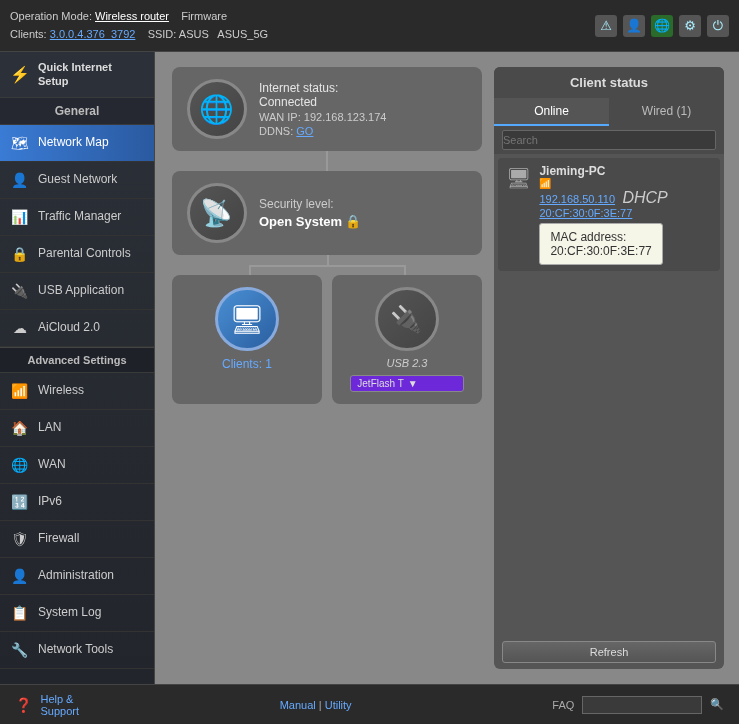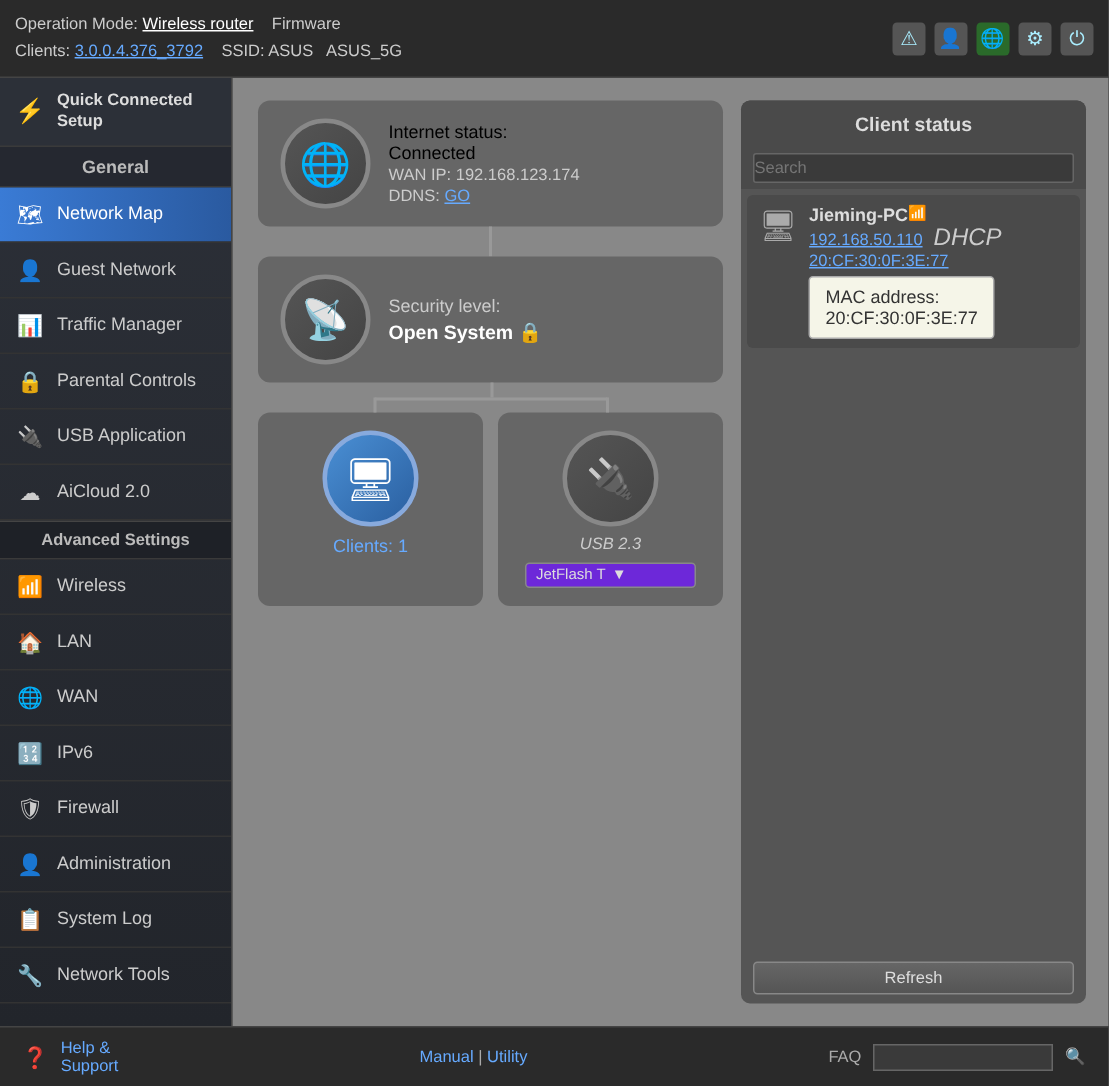--- a/index.html
+++ b/index.html
@@ -174,21 +174,21 @@
       background: linear-gradient(135deg, #555 0%, #444 100%);
       border: 3px solid #888;
       display: flex;
       align-items: center;
       justify-content: center;
       font-size: 28px;
       flex-shrink: 0;
     }
     .map-box-info { flex: 1; }
     .map-box-info .status { color: #ddd; font-size: 12px; }
-    .map-box-info .status span { color: #000000; }
+    .map-box-info .status span { color: #e5e5e5; }
     .map-box-info .wan-ip { color: #ccc; font-size: 11px; margin-top: 2px; }
     .map-box-info .ddns { color: #ccc; font-size: 11px; margin-top: 2px; }
     .map-box-info .ddns a { color: #6af; }
 
     
     .router-box {
       background: #666;
       border-radius: 8px;
       padding: 12px 15px;
       display: flex;
@@ -378,20 +378,22 @@
       font-size: 20px;
       color: #aaa;
       margin-top: 2px;
     }
     .client-item-info { flex: 1; }
     .client-item-name {
       color: #ddd;
       font-size: 12px;
       font-weight: bold;
       display: flex;
+      justify-content: space-between;
+      flex-direction: column;
     }
     .client-item-name .wifi-icon { color: #6af; font-size: 10px; }
     .client-item-ip { color: #6af; font-size: 11px; text-decoration: underline; margin-top: 28px; }
     .client-item-mac { color: #6af; font-size: 11px; text-decoration: underline; }
     .client-item-dhcp { color: #ccc; font-size: 16px; margin-left: 4px; font-style: italic; }
 
     
     .mac-tooltip {
       background: #f5f5e8;
       border: 1px solid #aaa;
@@ -472,21 +474,21 @@
     <div class="top-icon">⏻</div>
   </div>
 </div>
 
 <div id="main-layout">
 
   <div id="sidebar">
 
     <div class="quick-setup">
       <span class="quick-setup-icon">⚡</span>
-      <span class="quick-setup-text">Quick Connected
+      <span class="quick-setup-text">Quick Internet
 Setup</span>
     </div>
 
     <div class="sidebar-general-label">General</div>
 
     <div class="sidebar-item active">
       <span class="sidebar-item-icon">🗺</span>
       <span class="sidebar-item-label">Network Map</span>
     </div>
     <div class="sidebar-item">
@@ -605,20 +607,24 @@
               <span>▼</span>
             </div>
           </div>
         </div>
 
       </div>
 
       <div id="client-status">
         <div id="client-status-header">Client status</div>
 
+        <div id="client-tabs">
+          <div class="client-tab active">Online</div>
+          <div class="client-tab">Wired (1)</div>
+        </div>
 
         <div id="client-search">
           <input type="text" placeholder="Search" style="">
         </div>
 
         <div id="client-list">
           <div class="client-item">
             <div class="client-item-icon">🖥</div>
             <div class="client-item-info">
               <div class="client-item-name">

